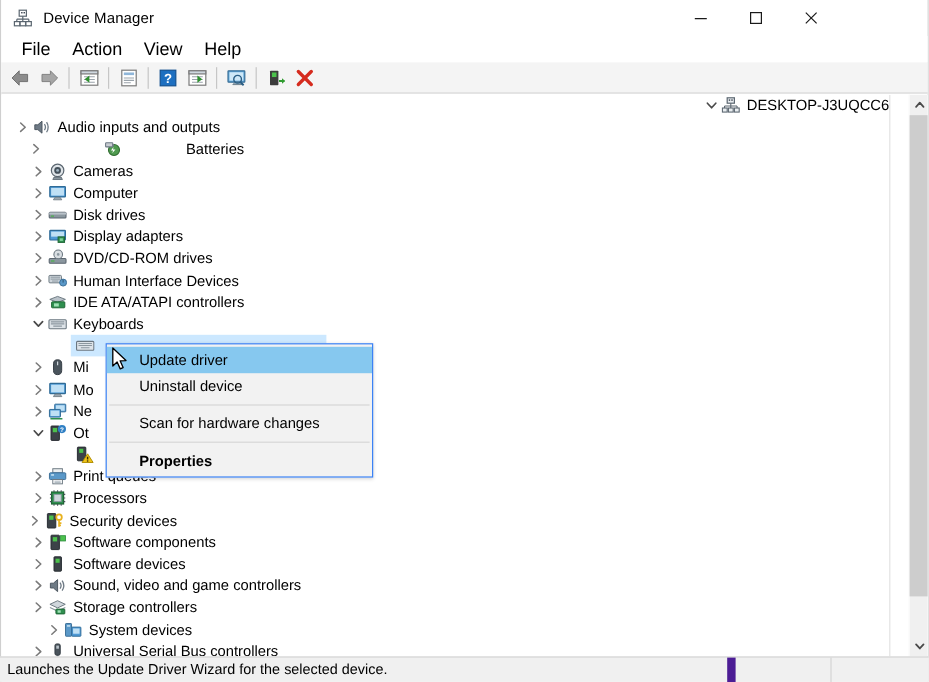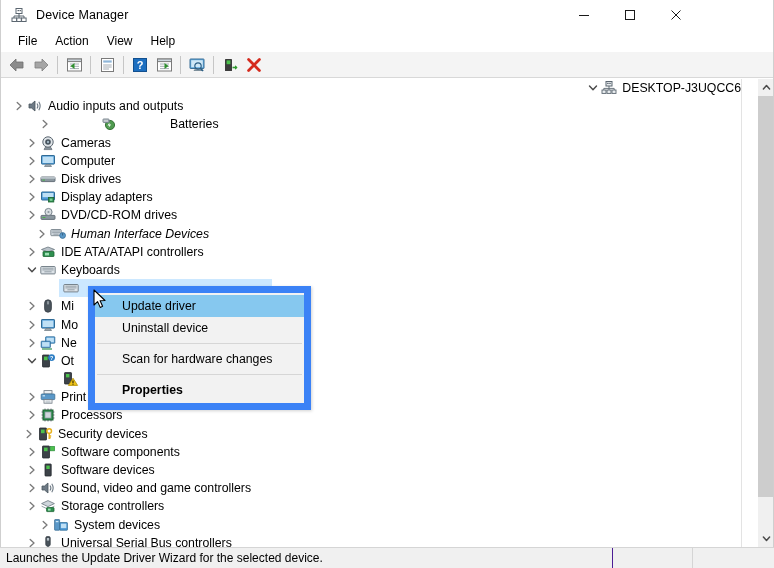--- a/index.html
+++ b/index.html
@@ -63,21 +63,21 @@
   .menubar {
     position: absolute;
     top: 30px; left: 0;
     width: 774px; height: 22px;
     background: #ffffff;
     display: flex;
     align-items: center;
     padding-left: 8px;
   }
   .menu-item {
-    font-size: 12px;
+    font-size: 15px;
     color: #000000;
     padding: 2px 9px;
     white-space: nowrap;
   }
 
   
   .toolbar {
     position: absolute;
     top: 52px; left: 0;
     width: 774px; height: 26px;
@@ -191,39 +191,39 @@
   }
   .sb-seg1 {
     flex: 0 0 613px;
     height: 21px;
     display: flex;
     align-items: center;
     padding-left: 6px;
     font-size: 12px;
     color: #000000;
     white-space: nowrap;
-    border-right: 1px solid #4c1d95;
+    border-right: 7px solid #4c1d95;
   }
   .sb-seg2 {
     flex: 0 0 80px;
     height: 21px;
     border-right: 1px solid #d5d5d5;
   }
   .sb-seg3 {
     flex: 1;
     height: 21px;
   }
 
   
   .ctxmenu {
     position: absolute;
     left: 87px; top: 286px;
     width: 223px;
     background: #f2f2f2;
-    border: 7px solid #3b82f6;
+    border: 1px solid #3b82f6;
     box-shadow: 1px 1px 3px rgba(0,0,0,0.18);
     padding: 2px 0;
     z-index: 40;
   }
   .ctx-item {
     height: 22px;
     display: flex;
     align-items: center;
     padding-left: 27px;
     font-size: 12.3px;
@@ -395,21 +395,21 @@
         <div class="ico">
           <svg width="16" height="16" viewBox="0 0 16 16">
             <path d="M2 6 H4.5 L8 3 V13 L4.5 10 H2 Z" fill="#6e7a85" stroke="#4a555e" stroke-width="0.8" stroke-linejoin="round"></path>
             <path d="M10 5.5 Q11.8 8 10 10.5" stroke="#6e7a85" stroke-width="1.1" fill="none"></path>
             <path d="M11.8 3.8 Q14.5 8 11.8 12.2" stroke="#6e7a85" stroke-width="1.1" fill="none"></path>
           </svg>
         </div>
         <span class="lbl">Audio inputs and outputs</span>
       </div>
 
-      <div class="row" style="padding-left:36px;gap:48px;">
+      <div class="row" style="padding-left:21px;gap:48px;">
         <div class="chev">
           <svg width="10" height="10" viewBox="0 0 10 10">
               <path d="M3.2 1.5 L7 5 L3.2 8.5" stroke="#7a7a7a" stroke-width="1.3" fill="none" stroke-linecap="round" stroke-linejoin="round"></path>
             </svg>
         </div>
         <div class="ico">
           <svg width="16" height="16" viewBox="0 0 16 16">
             <circle cx="9" cy="9" r="4.6" fill="#4f9a4f" stroke="#2f6b2f" stroke-width="0.9"></circle>
             <path d="M8.5 6.5 L6.5 9.4 H8.3 L7.5 11.8 L10.2 8.6 H8.3 Z" fill="#ffffff"></path>
             <rect x="2" y="3" width="6" height="3.4" rx="0.6" fill="#c8cdd2" stroke="#6e7a85" stroke-width="0.9"></rect>
@@ -495,21 +495,21 @@
           <svg width="16" height="16" viewBox="0 0 16 16">
             <rect x="1" y="8.4" width="14" height="4" rx="0.8" fill="#8b979f" stroke="#5b6670" stroke-width="0.9"></rect>
             <rect x="2.4" y="10" width="3" height="1" fill="#4ab24a"></rect>
             <circle cx="8.5" cy="5" r="3.6" fill="#d9dee2" stroke="#6b7780" stroke-width="0.9"></circle>
             <circle cx="8.5" cy="5" r="1.1" fill="#8b979f"></circle>
           </svg>
         </div>
         <span class="lbl">DVD/CD-ROM drives</span>
       </div>
 
-      <div class="row" style="padding-left:33px;font-style:italic;">
+      <div class="row" style="padding-left:23px;">
         <div class="chev">
           <svg width="10" height="10" viewBox="0 0 10 10">
               <path d="M3.2 1.5 L7 5 L3.2 8.5" stroke="#7a7a7a" stroke-width="1.3" fill="none" stroke-linecap="round" stroke-linejoin="round"></path>
             </svg>
         </div>
         <div class="ico">
           <svg width="16" height="16" viewBox="0 0 16 16">
             <rect x="0.8" y="3.5" width="10.4" height="6.2" rx="0.8" fill="#cfd6dc" stroke="#6b7780" stroke-width="0.8"></rect>
             <path d="M2.2 5 H10 M2.2 6.6 H10 M3.4 8.2 H8.6" stroke="#8b979f" stroke-width="0.8"></path>
             <circle cx="12.6" cy="9.5" r="2.9" fill="#5a98c8" stroke="#3b6e96" stroke-width="0.8"></circle>

